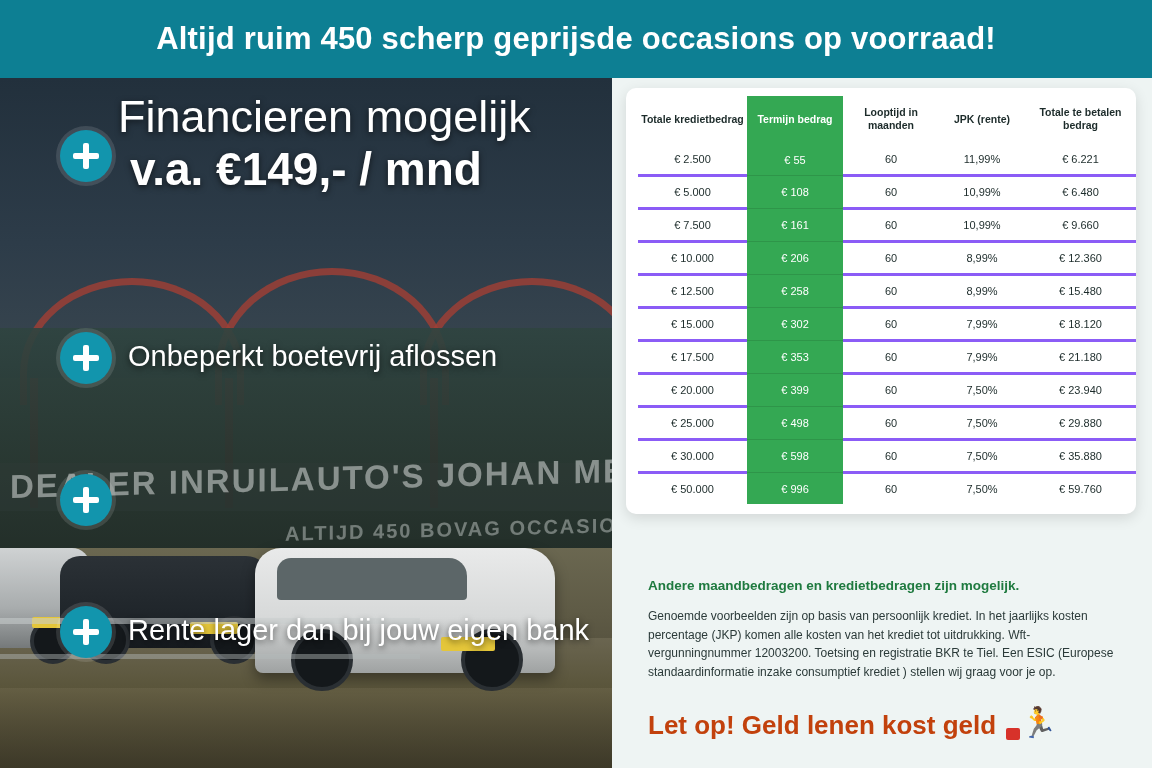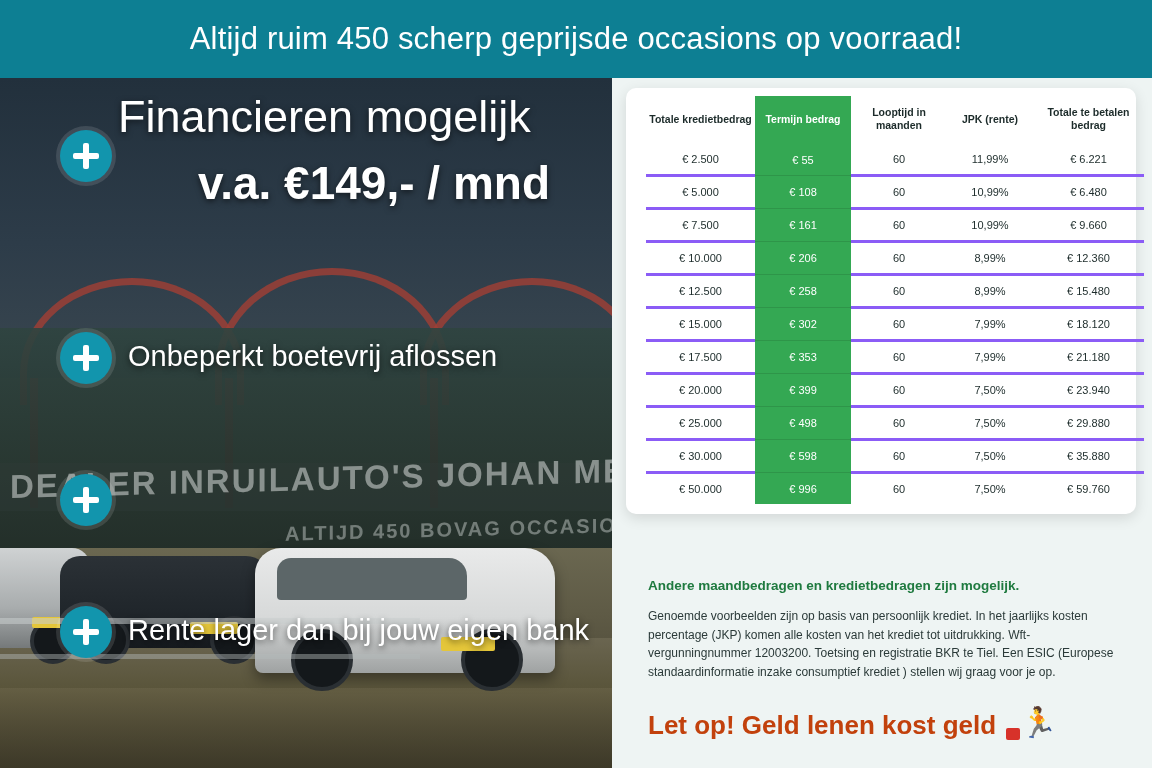--- a/index.html
+++ b/index.html
@@ -28,21 +28,21 @@
     width: 1152px;
     height: 78px;
     background: #0d7f93;
     display: flex;
     align-items: center;
     justify-content: center;
   }
   .banner-text {
     color: #ffffff;
     font-size: 31px;
-    font-weight: normal;
+    font-weight: bold;
     letter-spacing: 0.2px;
     text-align: center;
     white-space: nowrap;
   }
 
   
   .photo {
     position: absolute;
     left: 0; top: 78px;
     width: 1152px;
@@ -215,23 +215,22 @@
     font-size: 45px;
     font-weight: normal;
     line-height: 1.12;
     text-shadow: 0 2px 6px rgba(0,0,0,0.6);
     white-space: nowrap;
   }
   .headline .line2 {
     display: block;
     font-weight: bold;
     font-size: 46px;
-    margin-top: 16px;
+    margin-top: 2px;
     margin-left: 12px;
-    text-align: center;
   }
   .bullet-text {
     position: absolute;
     color: #ffffff;
     font-size: 29px;
     text-shadow: 0 2px 6px rgba(0,0,0,0.65);
     white-space: nowrap;
   }
 
   
@@ -246,21 +245,21 @@
     left: 14px; top: 10px;
     width: 510px;
     background: #ffffff;
     border-radius: 10px;
     box-shadow: 0 4px 14px rgba(0,0,0,0.12);
     padding: 8px 0 10px 0;
   }
   table.rate {
     border-collapse: collapse;
     width: 478px;
-    margin: 0 20px;
+    margin: 0 12px;
     table-layout: fixed;
   }
   table.rate th {
     font-size: 10.5px;
     font-weight: bold;
     color: #1c2b2a;
     padding: 10px 2px 12px 2px;
     text-align: center;
     line-height: 1.25;
     vertical-align: middle;

